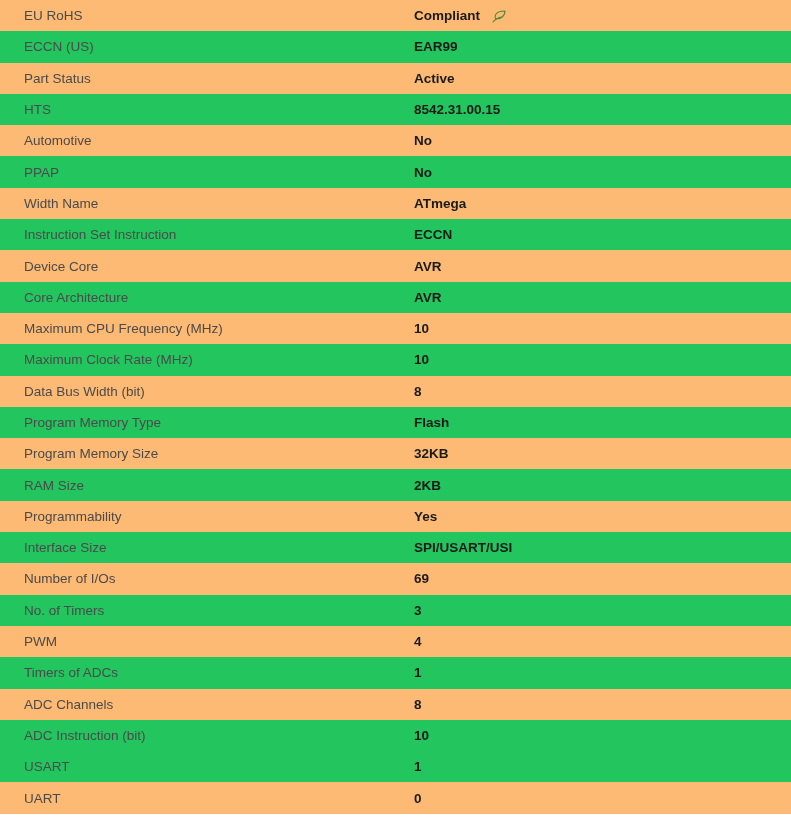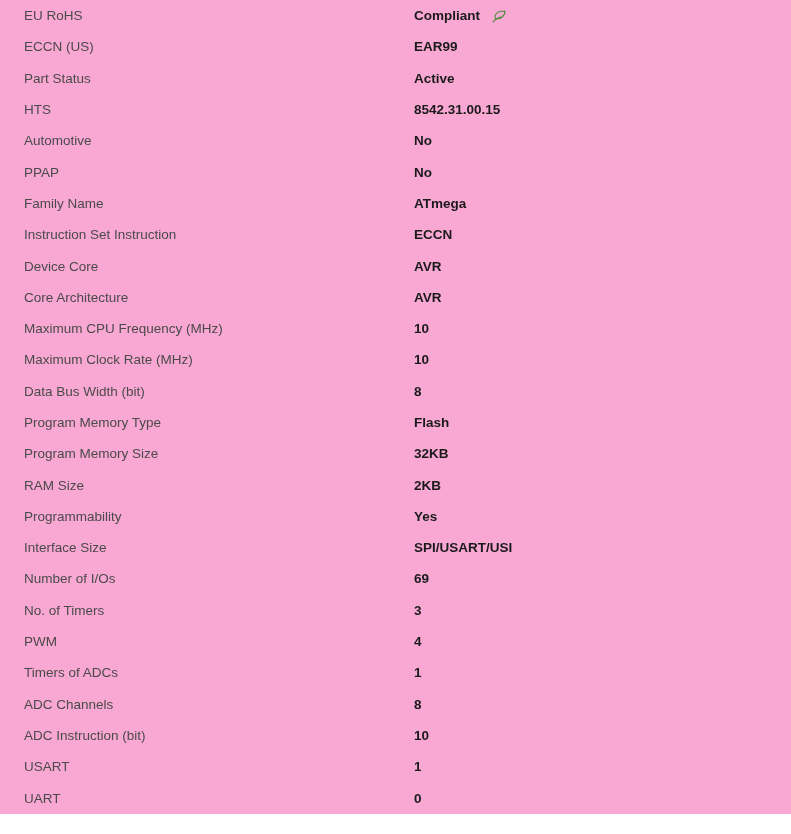--- a/index.html
+++ b/index.html
@@ -30,24 +30,24 @@
     color: #4a4a4a;
     font-weight: 400;
   }
   #spec-table td.attr-value {
     width: 399px;
     color: #1a1a1a;
     font-weight: 700;
     padding-left: 22px;
   }
   #spec-table tr.row-alt {
-    background: #f9a8d4;
+    background: #fdba74;
   }
   #spec-table tr.row-plain {
-    background: #f9a8d4;
+    background: #22c55e;
   }
   .value-wrap {
     display: inline-flex;
     align-items: center;
     gap: 12px;
   }
   .leaf-icon {
     display: inline-block;
     width: 14px;
     height: 13px;
@@ -94,21 +94,21 @@
             <span>No</span>
           </span></td>
       </tr>
       <tr class="row-plain">
         <td class="attr-label">PPAP</td>
         <td class="attr-value"><span class="value-wrap">
             <span>No</span>
           </span></td>
       </tr>
       <tr class="row-alt">
-        <td class="attr-label">Family Name</td>
+        <td class="attr-label">Width Name</td>
         <td class="attr-value"><span class="value-wrap">
             <span>ATmega</span>
           </span></td>
       </tr>
       <tr class="row-plain">
         <td class="attr-label">Instruction Set Instruction</td>
         <td class="attr-value"><span class="value-wrap">
             <span>ECCN</span>
           </span></td>
       </tr>

